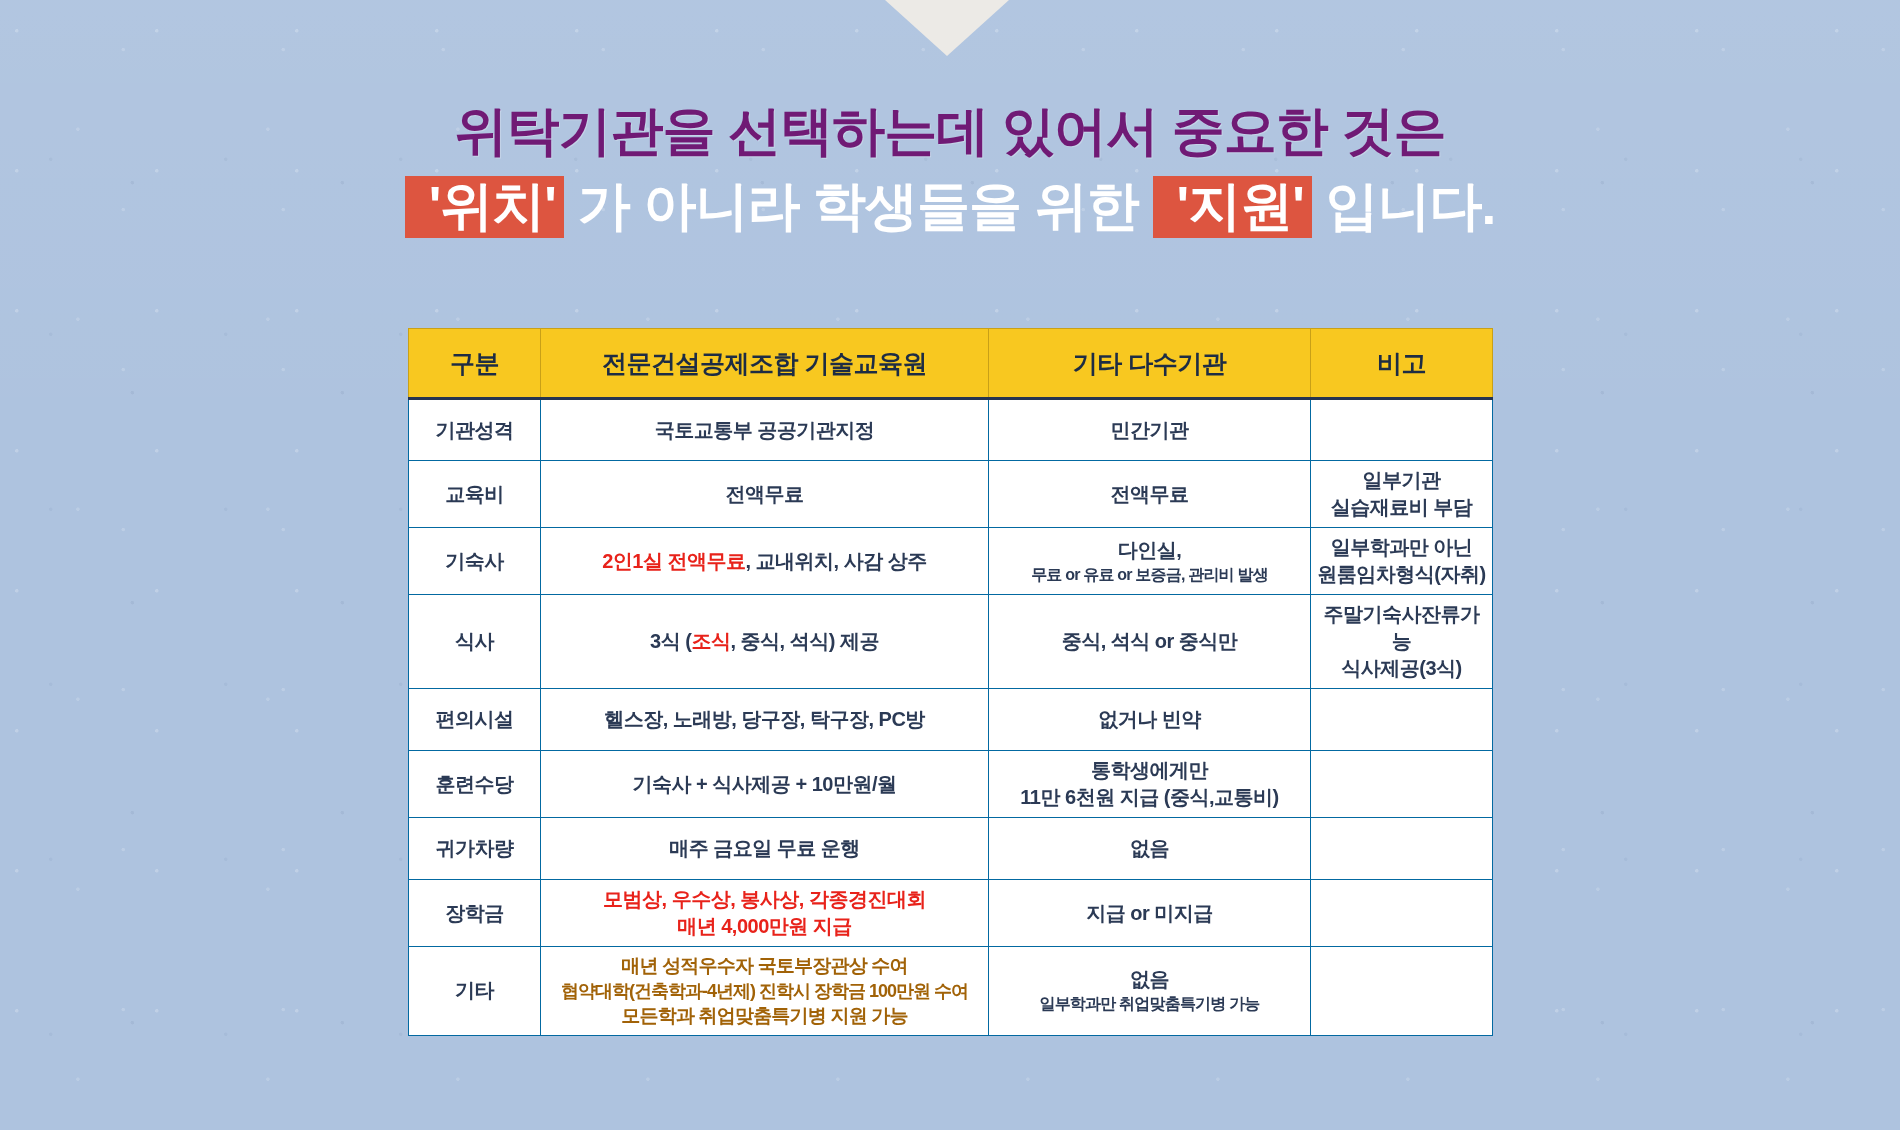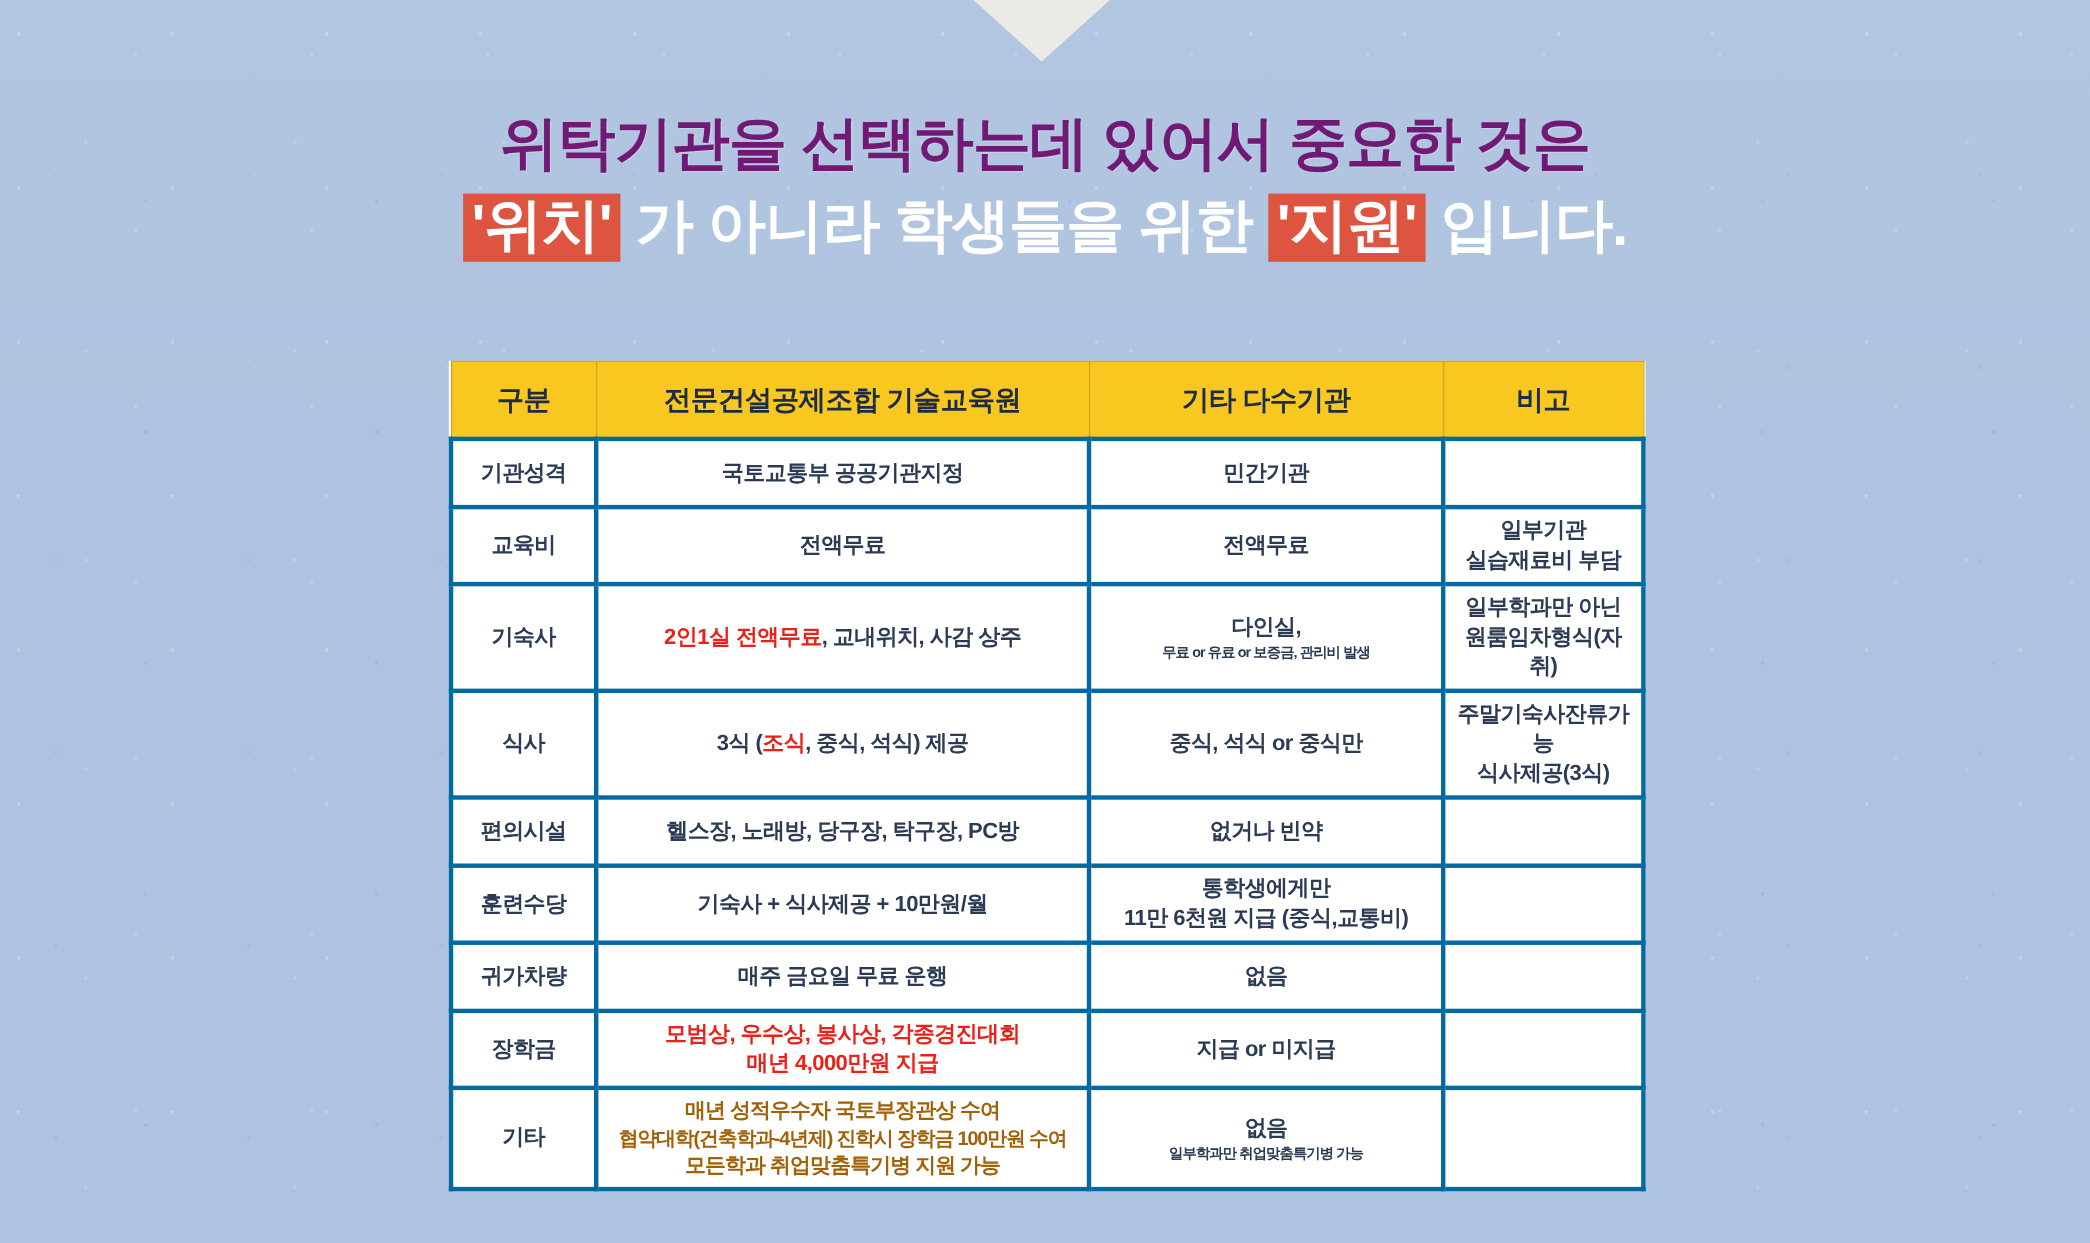--- a/index.html
+++ b/index.html
@@ -62,21 +62,21 @@
     text-shadow: 1px 1px 0 rgba(255,255,255,0.25);
   }
   .title-line-2 {
     font-size: 53px;
     color: #ffffff;
     margin-top: 12px;
   }
   .hl {
     background: #dd5540;
     color: #ffffff;
-    padding: 3px 8px 6px 8px;
+    padding: 3px 8px 6px 24px;
     display: inline-block;
     line-height: 1.0;
   }
 
   
   .table-wrap {
     position: absolute;
     left: 408px;
     top: 328px;
     width: 1084px;
@@ -86,21 +86,21 @@
     width: 100%;
     background: #ffffff;
     table-layout: fixed;
   }
   table.cmp col.c-gubun   { width: 132px; }
   table.cmp col.c-main    { width: 448px; }
   table.cmp col.c-other   { width: 322px; }
   table.cmp col.c-note    { width: 182px; }
 
   table.cmp th, table.cmp td {
-    border: 4px solid #0369a1;
+    border: 1px solid #0369a1;
     text-align: center;
     vertical-align: middle;
     color: #2b3a55;
     padding: 6px 6px;
   }
   table.cmp thead th {
     background: #f8c820;
     color: #1d2c44;
     font-size: 25px;
     font-weight: 700;
@@ -120,21 +120,21 @@
   .red {
     color: #e8221a;
     font-weight: 700;
   }
   .redline {
     color: #a16207;
     font-weight: 700;
     font-size: 19px;
     letter-spacing: -0.8px;
   }
-  .smallnote { font-size: 13px; letter-spacing: -0.8px; }
+  .smallnote { font-size: 16px; letter-spacing: -0.8px; }
   .tight { font-size: 18px; letter-spacing: -1px; }
   .ml { line-height: 1.4; }
 </style>
 </head>
 <body>
 
 <div class="bg-texture"></div>
 <div class="top-notch"></div>
 
 <div class="title-block">

